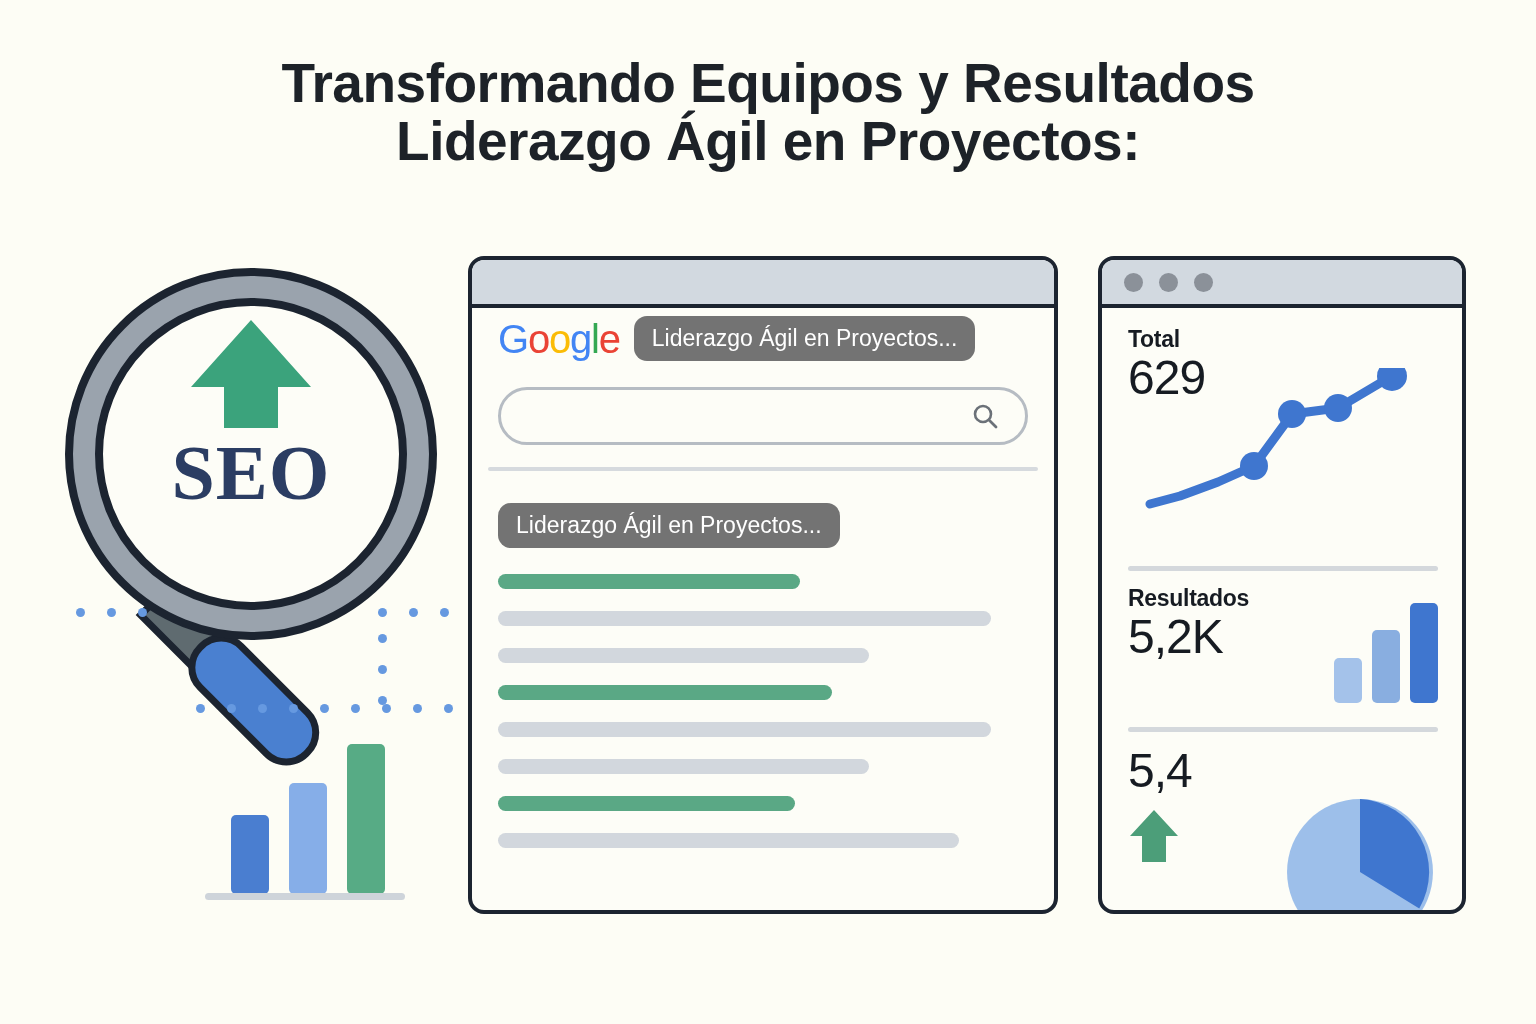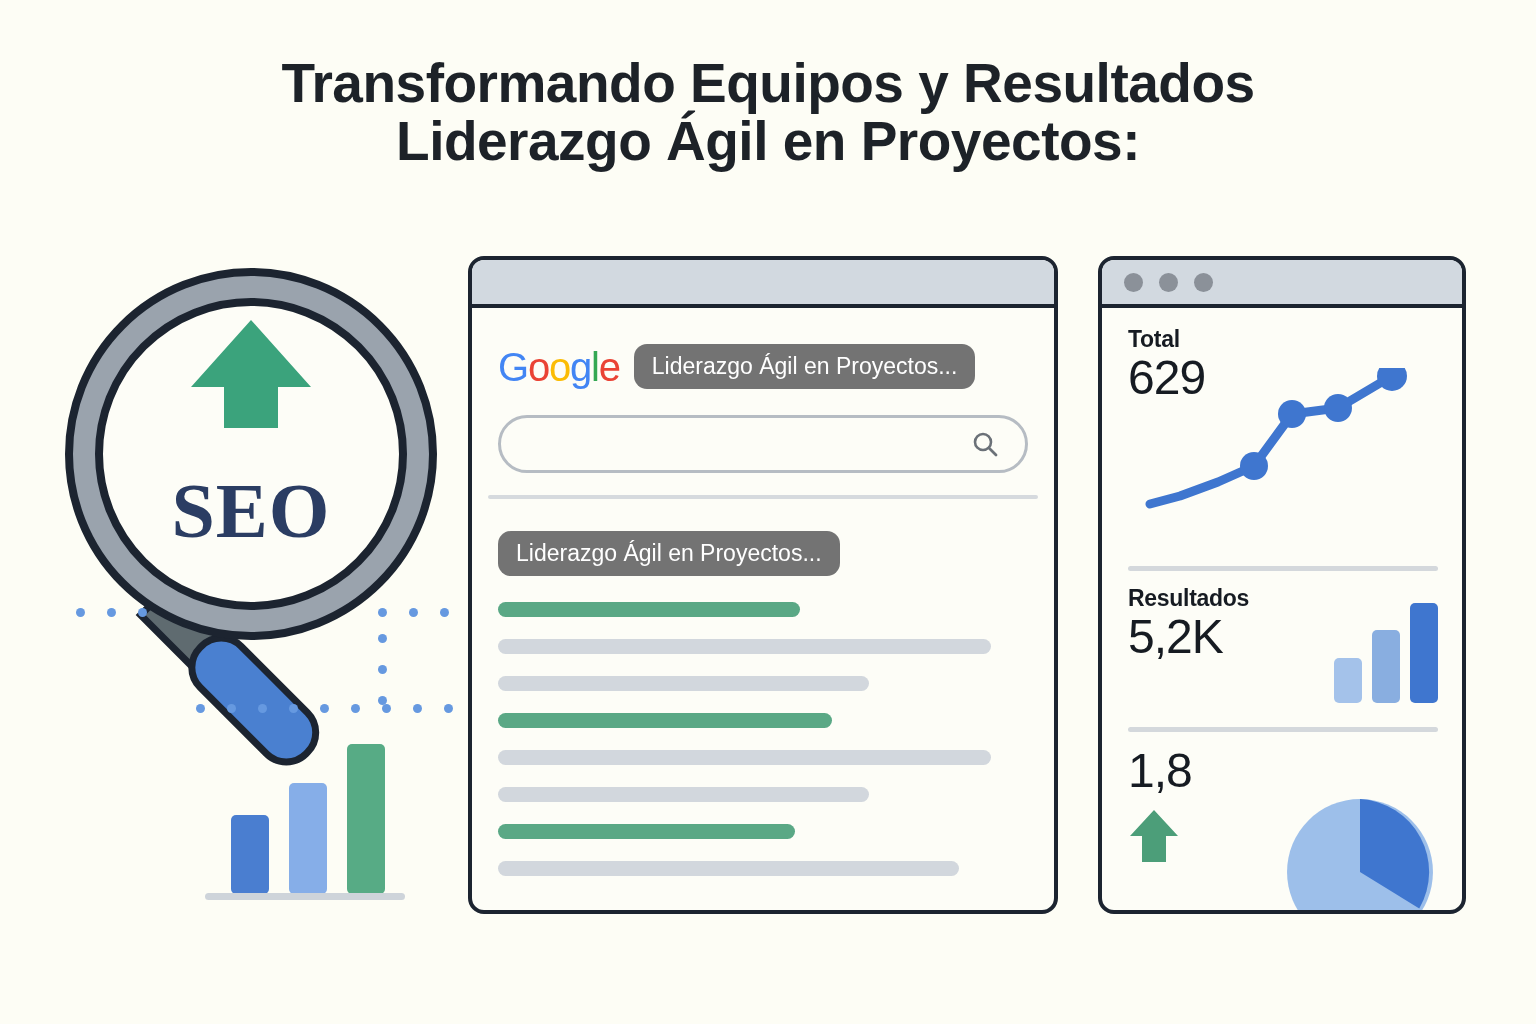--- a/index.html
+++ b/index.html
@@ -88,21 +88,21 @@
     padding-left: 22px;
     gap: 16px;
   }
   .win-dot {
     width: 19px; height: 19px; border-radius: 50%;
     background: #8b9199;
   }
 
   
   #serp-card { left: 468px; top: 256px; width: 590px; height: 658px; }
-  #serp-body { padding: 36px 26px 0 26px; position: relative; height: calc(100% - 48px); }
+  #serp-body { padding: 8px 26px 0 26px; position: relative; height: calc(100% - 48px); }
 
   #serp-topline { display: flex; align-items: center; gap: 14px; }
   #google-logo { font-size: 40px; font-weight: 500; letter-spacing: -1.2px; line-height: 1; white-space: nowrap; font-family: "Liberation Sans", sans-serif; }
   #google-logo .g1 { color: #4285f4; }
   #google-logo .o1 { color: #ea4335; }
   #google-logo .o2 { color: #fbbc05; }
   #google-logo .g2 { color: #4285f4; }
   #google-logo .l1 { color: #34a853; }
   #google-logo .e1 { color: #ea4335; }
 
@@ -201,21 +201,21 @@
     </g>
 
     <circle cx="189" cy="208" r="182" fill="#9aa3ad" stroke="#1c2430" stroke-width="8"></circle>
 
     <circle cx="189" cy="208" r="152" fill="#fdfdf7" stroke="#1c2430" stroke-width="8"></circle>
 
     <path d="M189 74 L249 141 L216 141 L216 182 L162 182 L162 141 L129 141 Z" fill="#3ba37c"></path>
   </svg>
   <div style="position:absolute; left:0; top:182px; width:378px; text-align:center;
               font-size:78px; font-weight:bold; color:#2b3d63; letter-spacing:1px;
-              font-family:'Liberation Serif', serif;margin-top:38px;">SEO</div>
+              font-family:'Liberation Serif', serif;">SEO</div>
 </div>
 
 <div class="dot-row" style="left:76px; top:608px;">
   <span class="conn-dot"></span>
   <span class="conn-dot"></span>
   <span class="conn-dot"></span>
 </div>
 
 <div class="dot-row" style="left:196px; top:704px;">
   <span class="conn-dot"></span>
@@ -322,21 +322,21 @@
       <div id="impr-bars">
         <div class="ib" style="height:45%; background:#a4c2ea;"></div>
         <div class="ib" style="height:73%; background:#89aee0;"></div>
         <div class="ib" style="height:100%; background:#3f76cf;"></div>
       </div>
     </div>
 
     <div class="metric-divider"></div>
 
     <div class="metric" style="height:200px;">
-      <div class="metric-value">1,8</div>
+      <div class="metric-value">5,4</div>
       <div id="pos-arrow">
         <svg width="52" height="60" viewBox="0 0 52 60">
           <path d="M26 4 L50 30 L38 30 L38 56 L14 56 L14 30 L2 30 Z" fill="#4c9e79"></path>
         </svg>
       </div>
       <div id="pie-wrap">
         <svg width="152" height="152" viewBox="0 0 100 100">
           <circle cx="50" cy="50" r="48" fill="#9dbfea"></circle>
           <path d="M50 50 L50 2 A48 48 0 0 1 89 74 Z" fill="#3f76cf"></path>
         </svg>

